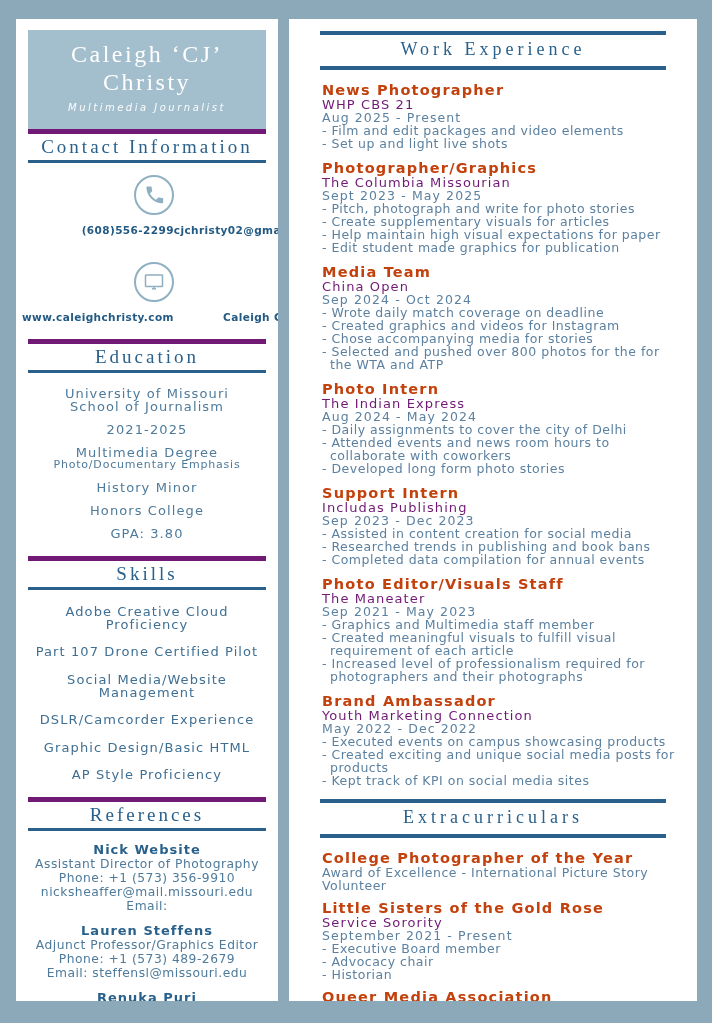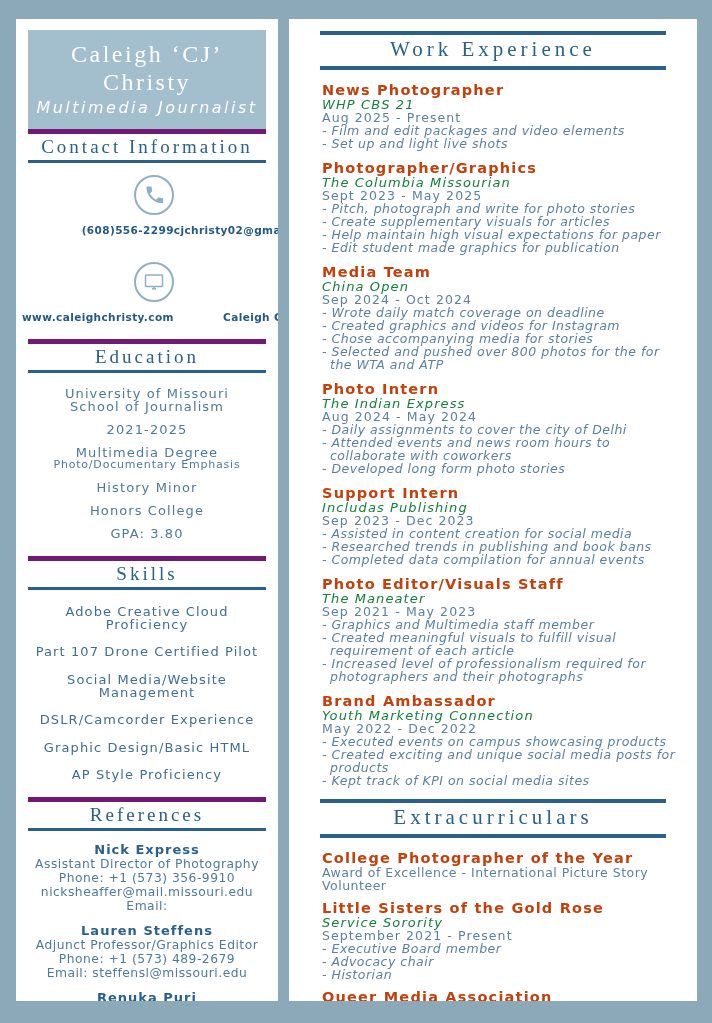--- a/index.html
+++ b/index.html
@@ -10,21 +10,21 @@
     -webkit-font-smoothing:antialiased;
   }
   .card { position:absolute; top:19px; background:#ffffff; height:982px; overflow:hidden; box-sizing:border-box; }
   .left  { left:16px;  width:262px; padding:11px 6px 0 6px; text-align:center; }
   .right { left:289px; width:408px; }
 
   
   .namebox { margin:0 6px; background:#a3becd; padding:10px 2px 12px; }
   .name { font-family:"Liberation Serif","DejaVu Serif",serif; font-size:24px; line-height:28px;
           color:#ffffff; letter-spacing:2.5px; }
-  .role { font-size:16px; line-height:18px; font-style:italic; color:#fdfdfd; letter-spacing:2.5px; margin-top:3px; }
+  .role { font-size:10px; line-height:18px; font-style:italic; color:#fdfdfd; letter-spacing:2.5px; margin-top:3px; }
 
   .sec-head { margin:0 6px 0; border-top:5px solid #701a75; border-bottom:3px solid #29618c; padding:3px 0; }
   .sec-title { font-family:"Liberation Serif","DejaVu Serif",serif; font-size:19px; line-height:20px;
                color:#29618c; letter-spacing:3px; text-align:center; }
 
   .contact-grid { display:grid; grid-template-columns:1fr 1fr; margin-top:12px; }
   .contact-cell { display:flex; flex-direction:column; align-items:flex-end; }
   .contact-cell.row2 { margin-top:26px; }
   .icon-circle { width:40px; height:40px; border:2.5px solid #8fb0c2; border-radius:50%;
                  display:flex; align-items:center; justify-content:center; box-sizing:border-box; }
@@ -39,30 +39,30 @@
 
   .skill { margin-top:14.5px; font-size:13px; line-height:13px; color:#3f6f93; letter-spacing:1.1px; font-weight:500; }
 
   .person { margin-top:11px; }
   .person:first-child { margin-top:12px; }
   .person-name { font-size:13px; line-height:14px; font-weight:bold; color:#29618c; letter-spacing:1px; }
   .person-line { font-size:12.3px; line-height:14px; color:#4e7b9b; letter-spacing:0.5px; }
 
   
   .right .sec-head { margin:12px 31px 0; border-top:4px solid #29618c; border-bottom:4px solid #29618c; padding:2px 0 4px; }
-  .right .sec-title { font-size:21px; line-height:25px; letter-spacing:4px; }
+  .right .sec-title { font-size:18px; line-height:25px; letter-spacing:4px; }
 
   .jobs, .extras { margin:12px 18px 0 33px; text-align:left; }
   .job { margin-bottom:10px; }
   .extra-entry { margin-bottom:8px; }
   .job-title { font-size:14.5px; line-height:16px; font-weight:bold; color:#c2410c; letter-spacing:1.2px; }
-  .job-org   { font-size:13px;  line-height:13px; font-style:italic; color:#15803d; letter-spacing:1.1px; }
+  .job-org   { font-size:13px;  line-height:13px; color:#701a75; letter-spacing:1.1px; }
   .job-date  { font-size:12.5px; line-height:13px; color:#5c81a0; letter-spacing:1.1px; }
   .bullet    { font-size:12.5px; line-height:13px; color:#5c81a0; letter-spacing:0.5px;
-               padding-left:8px; text-indent:-8px;font-style:italic; }
+               padding-left:8px; text-indent:-8px; }
   .plain-line{ font-size:12.5px; line-height:13px; color:#5c81a0; letter-spacing:0.5px; }
 </style>
 </head>
 <body>
 
 <div class="card left">
   <div class="namebox">
     <div class="name">Caleigh ‘CJ’ Christy</div>
     <div class="role">Multimedia Journalist</div>
   </div>
@@ -132,21 +132,21 @@
       <div class="skill">DSLR/Camcorder Experience</div>
       <div class="skill">Graphic Design/Basic HTML</div>
       <div class="skill">AP Style Proficiency</div>
     </div>
 
   <div class="sec-head" style="margin-top:16px">
     <div class="sec-title">References</div>
   </div>
   <div id="references-block">
       <div class="person">
-        <div class="person-name">Nick Express</div>
+        <div class="person-name">Nick Website</div>
         <div class="person-line">Assistant Director of Photography</div>
         <div class="person-line">Phone: +1 (573) 356-9910</div>
         <div class="person-line">nicksheaffer@mail.missouri.edu</div>
         <div class="person-line">Email:</div>
       </div>
       <div class="person">
         <div class="person-name">Lauren Steffens</div>
         <div class="person-line">Adjunct Professor/Graphics Editor</div>
         <div class="person-line">Phone: +1 (573) 489-2679</div>
         <div class="person-line">Email: steffensl@missouri.edu</div>

